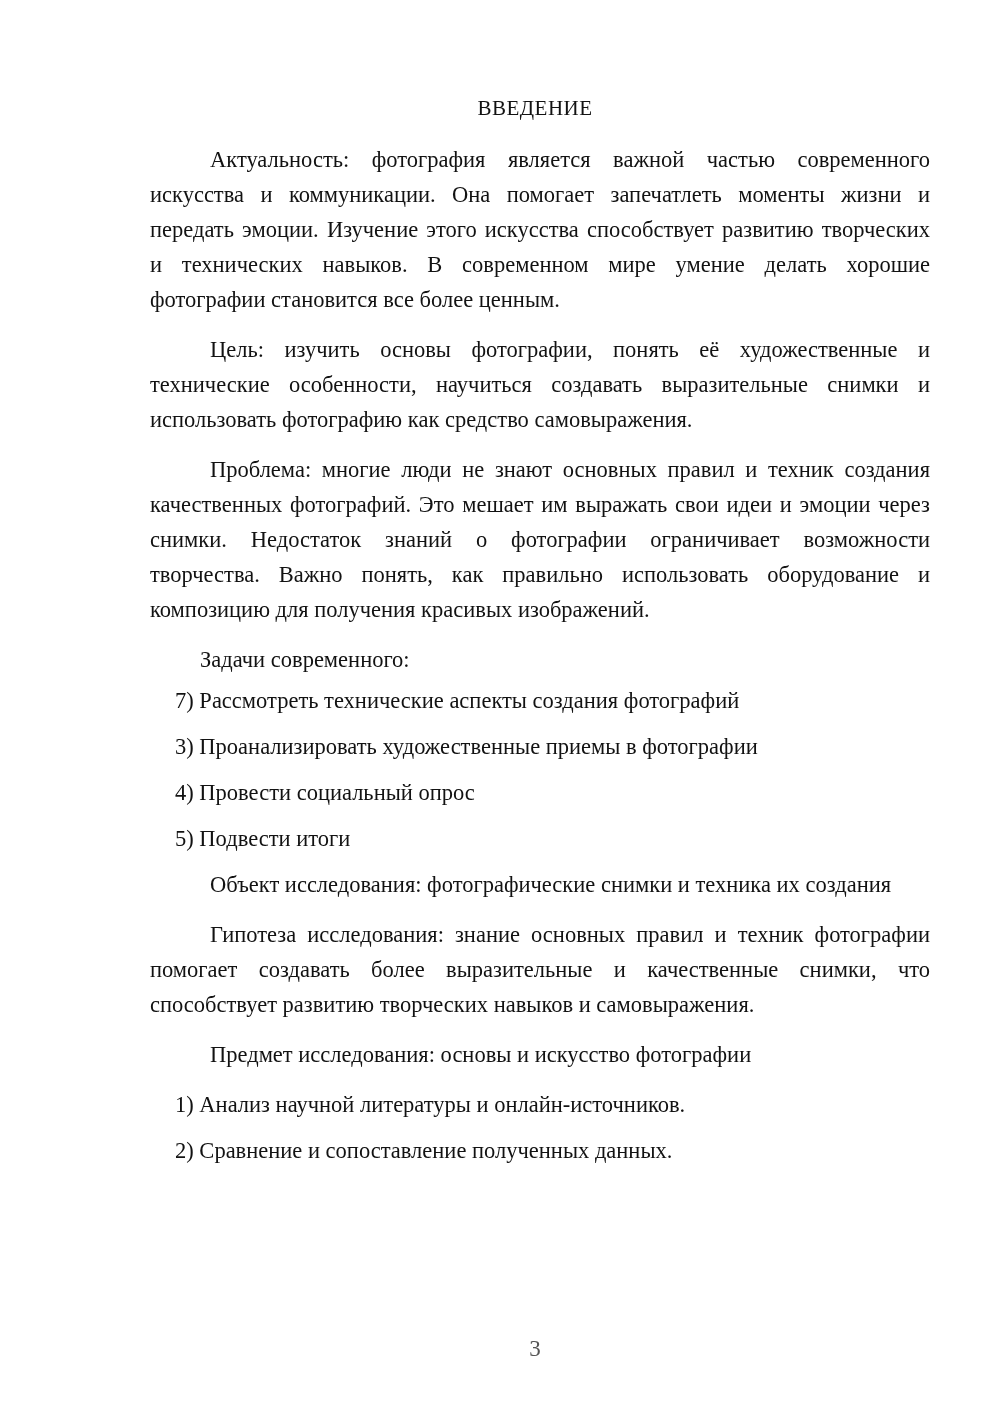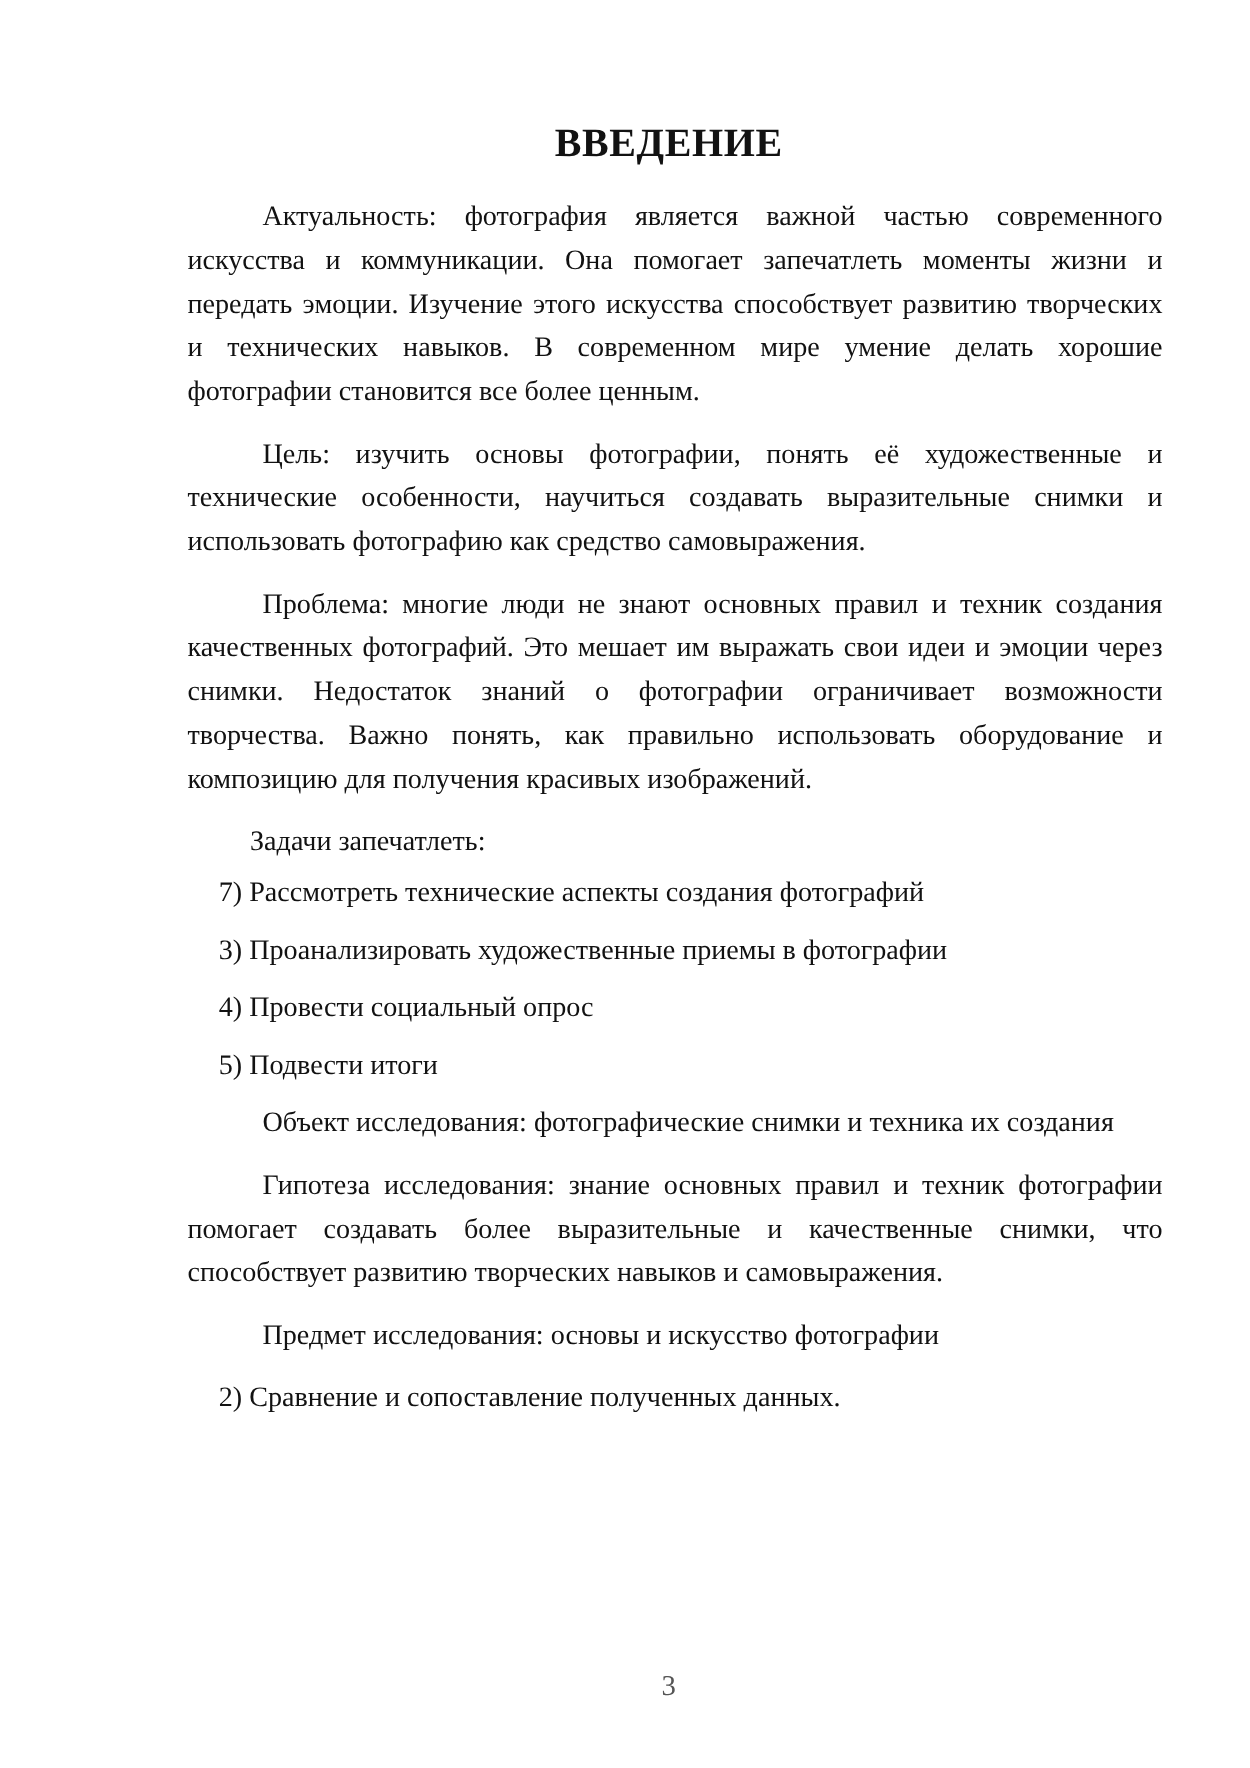--- a/index.html
+++ b/index.html
@@ -15,22 +15,22 @@
     background: #ffffff;
     color: #121212;
     font-family: "Liberation Serif", "DejaVu Serif", serif;
     font-size: 22.5px;
     box-sizing: border-box;
     padding: 96px 70px 0 140px;
     overflow: hidden;
   }
   .doc-title {
     margin: 0 0 22px 0;
-    font-size: 32px;
-    font-weight: bold;
+    font-size: 21px;
+    font-weight: normal;
     text-align: center;
     letter-spacing: 0.5px;
     line-height: 1.15;
   }
   .para {
     margin: 0 0 15px 10px;
     line-height: 35px;
     text-align: justify;
     text-indent: 60px;
   }
@@ -65,35 +65,36 @@
 <div class="page">
 
   <h1 class="doc-title">ВВЕДЕНИЕ</h1>
 
   <p class="para">Актуальность: фотография является важной частью современного искусства и коммуникации. Она помогает запечатлеть моменты жизни и передать эмоции. Изучение этого искусства способствует развитию творческих и технических навыков. В современном мире умение делать хорошие фотографии становится все более ценным.</p>
 
   <p class="para">Цель: изучить основы фотографии, понять её художественные и технические особенности, научиться создавать выразительные снимки и использовать фотографию как средство самовыражения.</p>
 
   <p class="para">Проблема: многие люди не знают основных правил и техник создания качественных фотографий. Это мешает им выражать свои идеи и эмоции через снимки. Недостаток знаний о фотографии ограничивает возможности творчества. Важно понять, как правильно использовать оборудование и композицию для получения красивых изображений.</p>
 
-  <p class="para-heading">Задачи запечатлеть:</p>
+  <p class="para-heading">Задачи современного:</p>
 
   <ul class="num-list">
     <li>7) Рассмотреть технические аспекты создания фотографий</li>
     <li>3) Проанализировать художественные приемы в фотографии</li>
     <li>4) Провести социальный опрос</li>
     <li>5) Подвести итоги</li>
   </ul>
 
   <p class="para">Объект исследования: фотографические снимки и техника их создания</p>
 
   <p class="para">Гипотеза исследования: знание основных правил и техник фотографии помогает создавать более выразительные и качественные снимки, что способствует развитию творческих навыков и самовыражения.</p>
 
   <p class="para">Предмет исследования: основы и искусство фотографии</p>
 
 
   <ul class="num-list">
+    <li>1) Анализ научной литературы и онлайн-источников.</li>
     <li>2) Сравнение и сопоставление полученных данных.</li>
   </ul>
 
   <div class="page-number">3</div>
 
 </div>
 
 </body></html>

